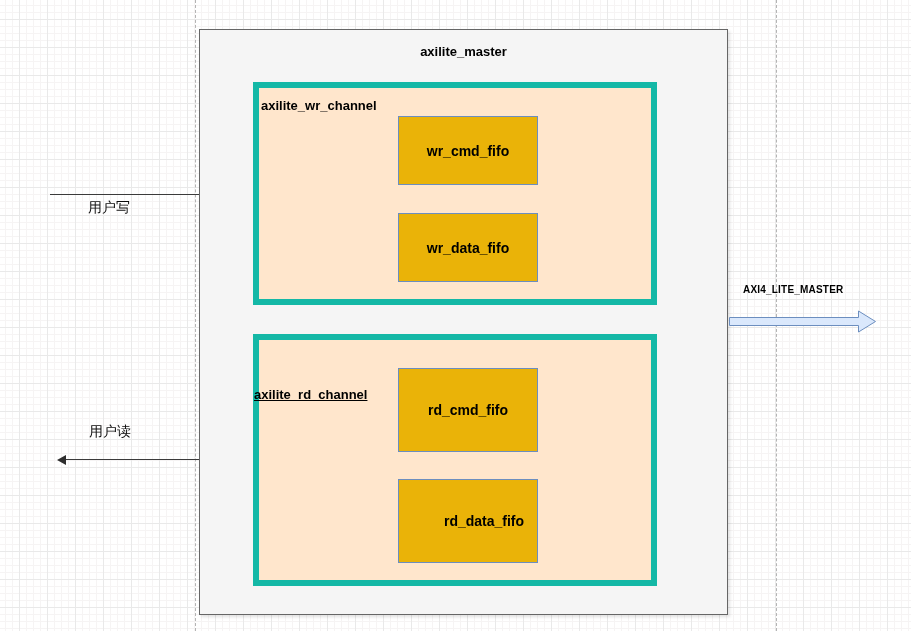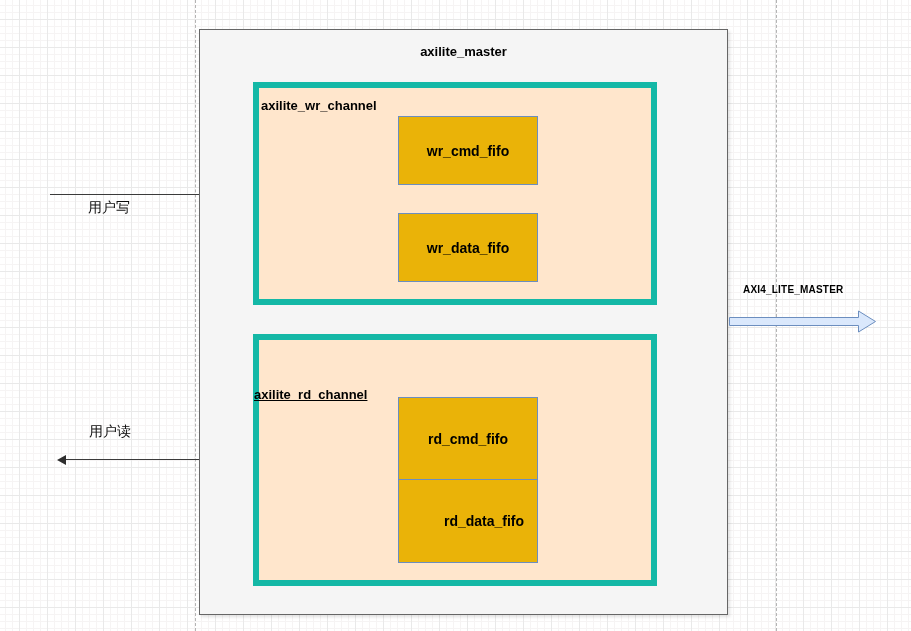--- a/index.html
+++ b/index.html
@@ -45,21 +45,21 @@
   .channel.rd .channel-label{left:-5px;top:47px;text-decoration:underline;}
   .fifo{
     position:absolute;left:139px;width:140px;
     background:#eab308;border:1px solid #6c8ebf;
     box-sizing:border-box;
     display:flex;align-items:center;justify-content:center;
     font-weight:bold;font-size:14px;color:#000;
   }
   .channel.wr .fifo.first{top:28px;height:69px;}
   .channel.wr .fifo.second{top:125px;height:69px;}
-  .channel.rd .fifo.first{top:28px;height:84px;margin-top:29px;}
+  .channel.rd .fifo.first{top:28px;height:84px;}
   .channel.rd .fifo.second{top:139px;height:84px;padding-left:32px;}
   .edge-line{position:absolute;height:1px;background:#3b3b3b;}
   .edge-label{position:absolute;font-size:14px;color:#0b0b0b;white-space:nowrap;}
   .arrowhead{position:absolute;width:0;height:0;}
   .arrowhead.right{
     border-top:5px solid transparent;border-bottom:5px solid transparent;
     border-left:9px solid #2e2e2e;
   }
   .arrowhead.left{
     border-top:5px solid transparent;border-bottom:5px solid transparent;

